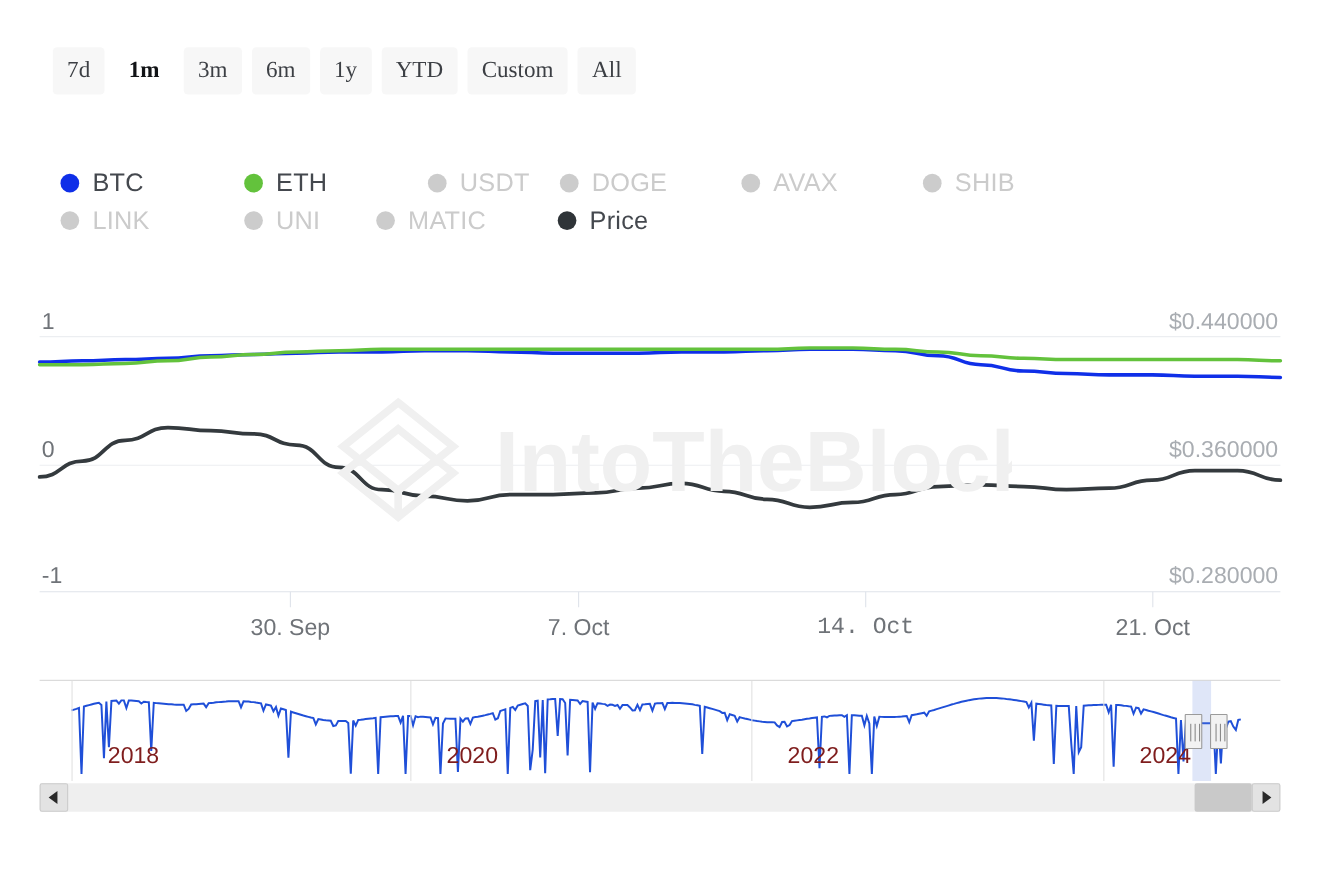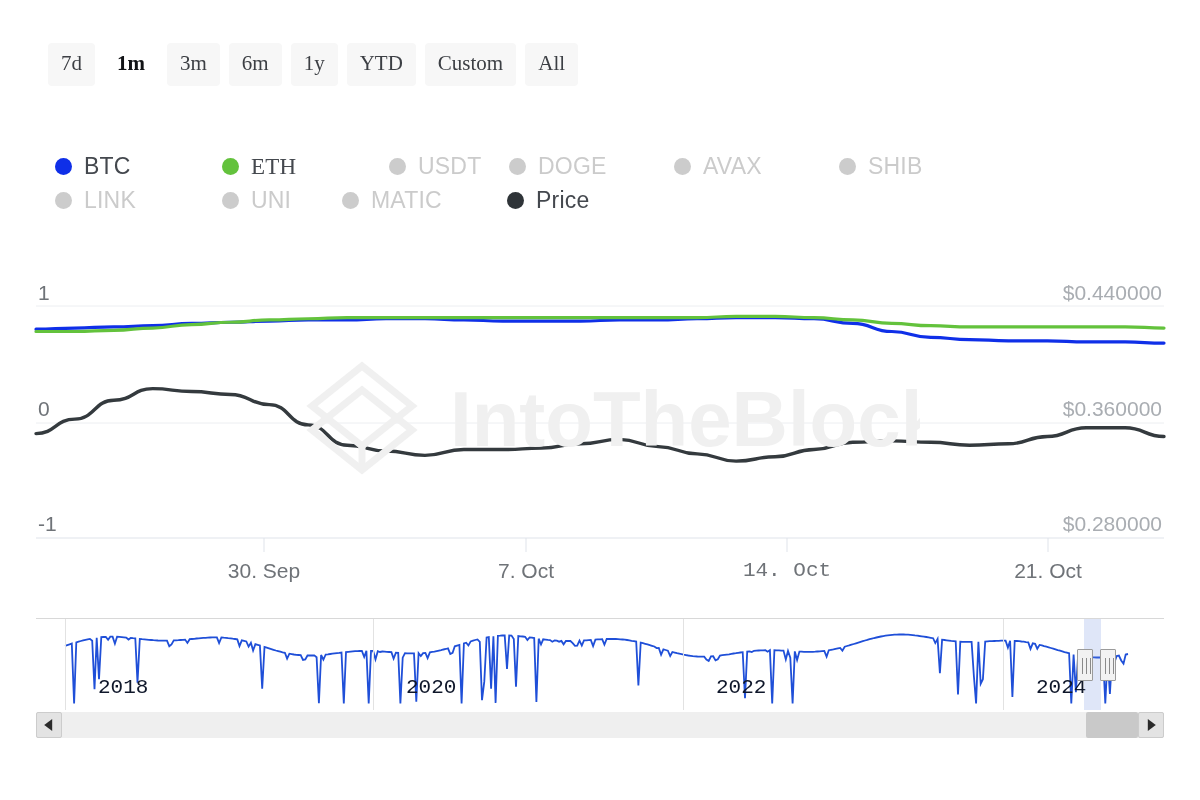--- a/index.html
+++ b/index.html
@@ -112,23 +112,22 @@
   }
   .nav-years {
     position: absolute;
     left: 0; top: 0; width: 100%; height: 100%;
     pointer-events: none;
   }
   .nav-year {
     position: absolute;
     bottom: 12px;
     font-size: 21px;
-    color: #0f172a;
+    color: #7f1d1d;
     line-height: 1;
-    font-family: Liberation Mono, monospace;
   }
   .nav-div {
     position: absolute;
     top: 0; bottom: 0;
     width: 1px;
     background: #e2e2e2;
   }
   .nav-selected {
     position: absolute;
     top: 0; bottom: 0;
@@ -200,21 +199,21 @@
       <button class="range-btn">Custom</button>
       <button class="range-btn">All</button>
     </div>
 
   <div class="legend">
     <div class="legend-row" id="legend-row-1">
         <div class="legend-item on" style="width: 167px;">
           <span class="legend-dot" style="background: rgb(15, 47, 232);"></span>
           <span class="legend-label">BTC</span>
         </div>
-        <div class="legend-item on" style="width: 167px; font-family: Liberation Serif, serif;">
+        <div class="legend-item on" style="width: 167px;">
           <span class="legend-dot" style="background: rgb(99, 194, 60);"></span>
           <span class="legend-label">ETH</span>
         </div>
         <div class="legend-item" style="width: 120px;">
           <span class="legend-dot" style="background: rgb(204, 204, 204);"></span>
           <span class="legend-label">USDT</span>
         </div>
         <div class="legend-item" style="width: 165px; text-align: center;">
           <span class="legend-dot" style="background: rgb(204, 204, 204);"></span>
           <span class="legend-label">DOGE</span>

